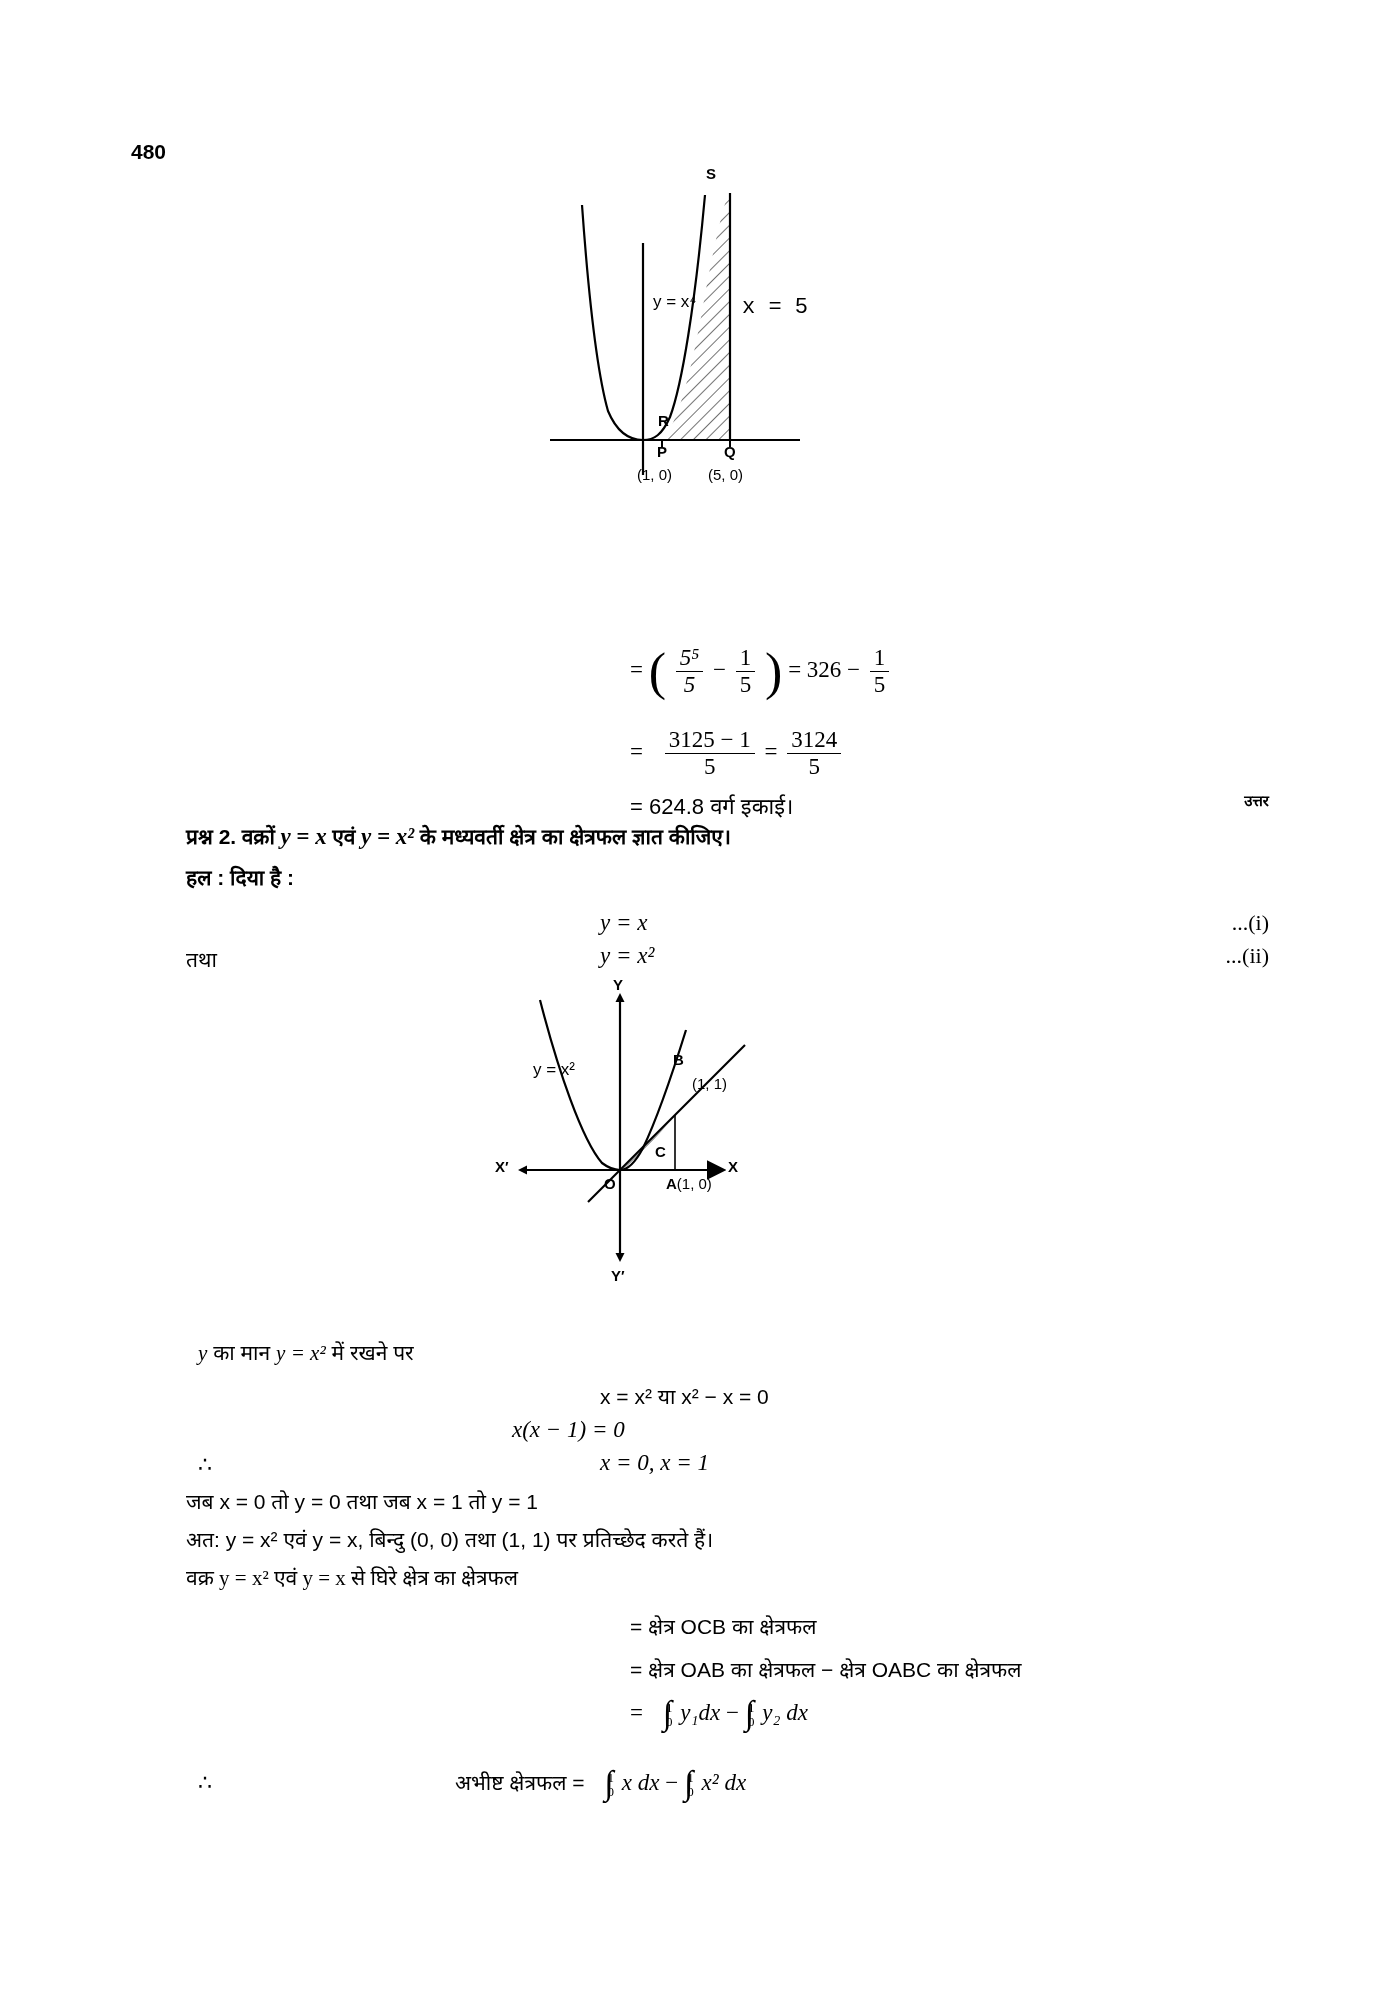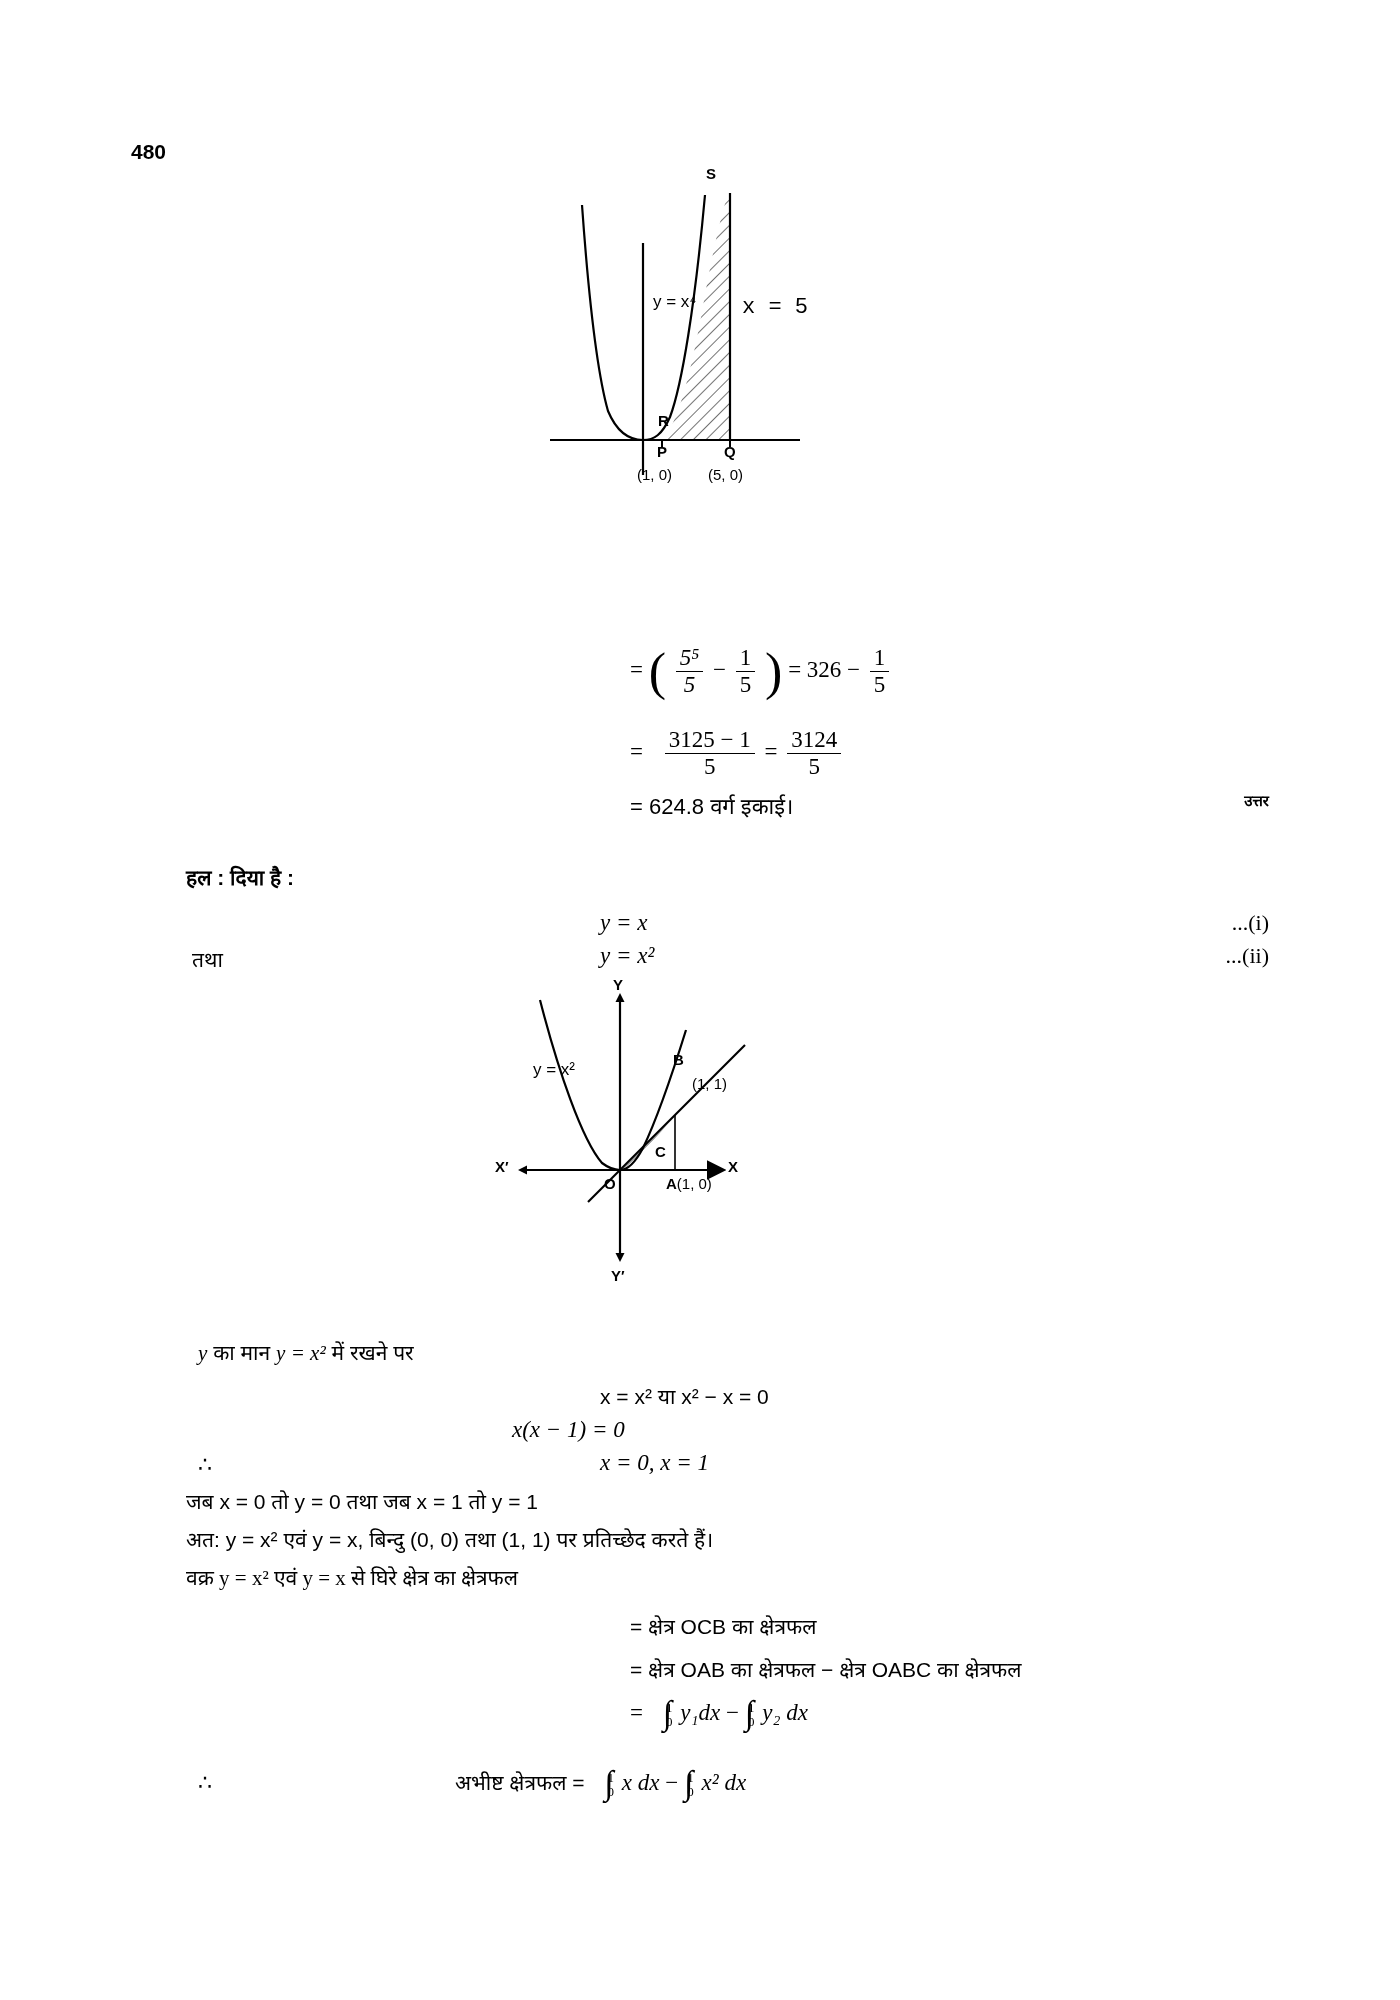--- a/index.html
+++ b/index.html
@@ -189,27 +189,35 @@
     <span class="frac">
       <span class="num">3124</span>
       <span class="den">5</span>
     </span>
   </div>
 
   <div class="eqline hindi" style="left:630px; top:790px; font-size:22px;">= 624.8 वर्ग इकाई।</div>
 
   <div class="ans-right" style="top:790px;">उत्तर</div>
 
+  <div class="eqline" style="left:186px; top:822px; font-size:22px;">
+    <span class="hindi bold">प्रश्न 2.</span>
+    <span class="hindi bold">वक्रों</span>
+    <span class="it bold" style="font-size:23px;">y = x</span>
+    <span class="hindi bold">एवं</span>
+    <span class="it bold" style="font-size:23px;">y = x²</span>
+    <span class="hindi bold">के मध्यवर्ती क्षेत्र का क्षेत्रफल ज्ञात कीजिए।</span>
+  </div>
 
   <div class="eqline hindi bold" style="left:186px; top:863px;">हल : दिया है :</div>
 
   <div class="eqline it" style="left:600px; top:910px;">y = x</div>
   <div class="dots-right" style="top:910px;">...(i)</div>
 
-  <div class="eqline hindi" style="left:186px; top:945px;margin-left:6px;">तथा</div>
+  <div class="eqline hindi" style="left:186px; top:945px;">तथा</div>
   <div class="eqline it" style="left:600px; top:943px;">y = x²</div>
   <div class="dots-right" style="top:943px;">...(ii)</div>
 
   <div class="fig2">
     <svg width="400" height="340" viewBox="0 0 400 340">
       <defs>
         <pattern id="hatch2" width="8" height="8" patternTransform="rotate(45)" patternUnits="userSpaceOnUse">
           <line x1="0" y1="0" x2="0" y2="8" stroke="#000" stroke-width="1.1"></line>
         </pattern>
         <marker id="arrR" markerWidth="9" markerHeight="9" refX="7" refY="4.5" orient="auto">

